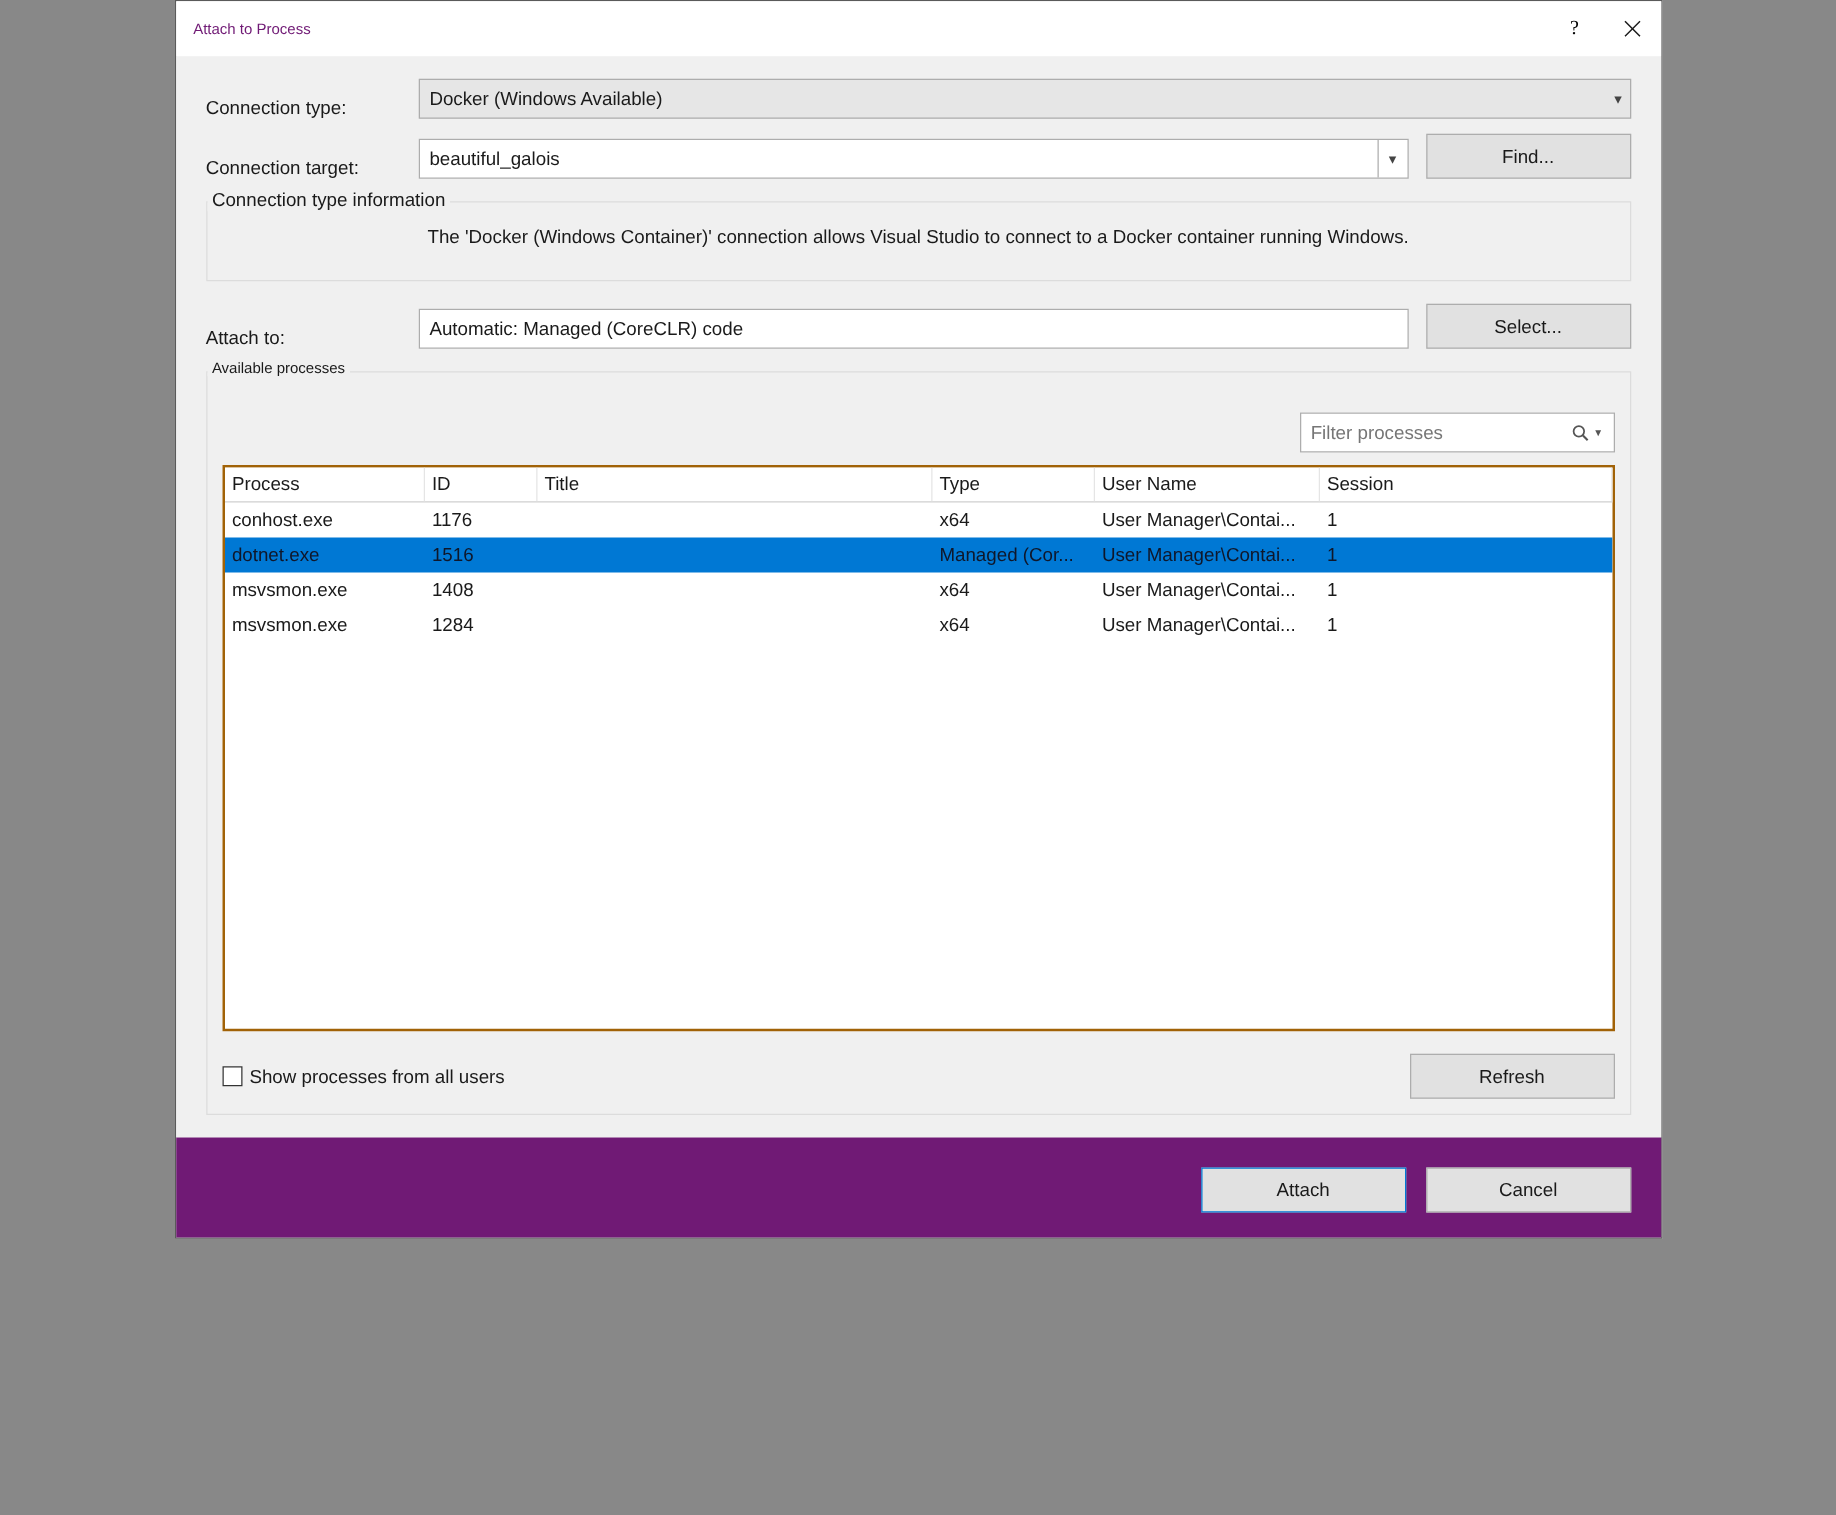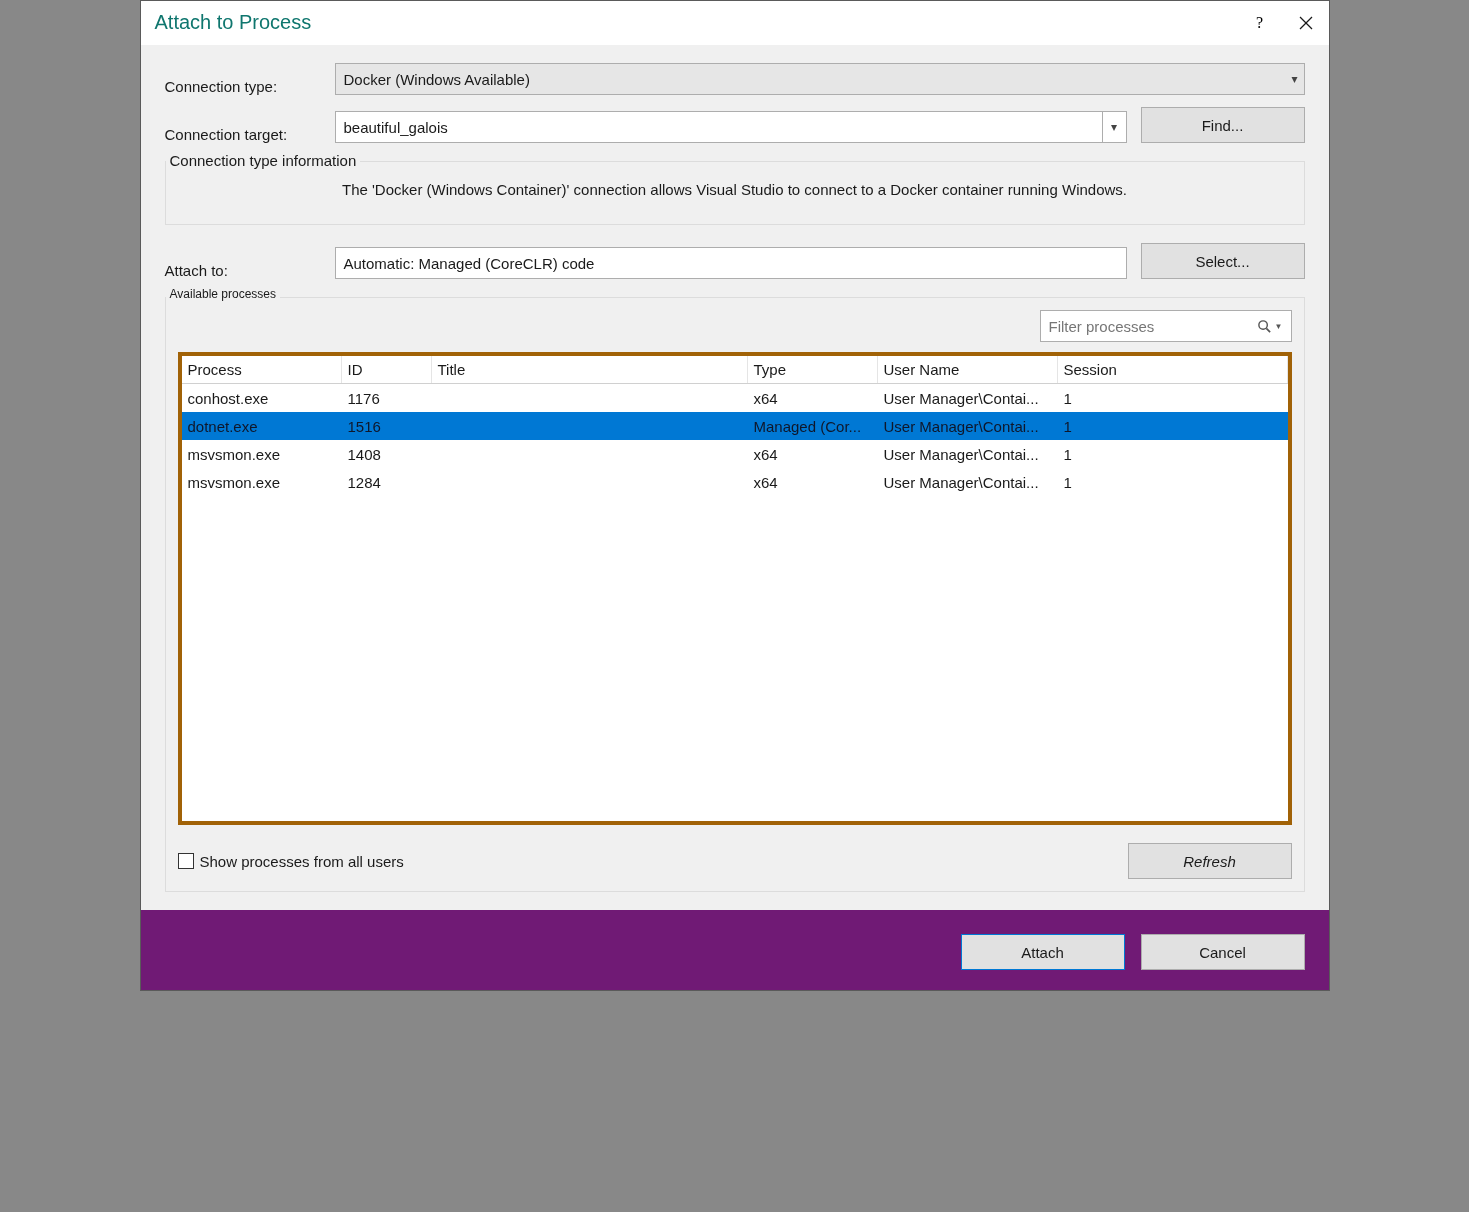--- a/index.html
+++ b/index.html
@@ -17,21 +17,21 @@
   }
 
   .titlebar {
     height: 44px;
     background: #fff;
     display: flex;
     align-items: center;
     padding-left: 14px;
     border-bottom: 1px solid transparent;
   }
-  .titlebar .title { font-size: 20px; color: #0f766e; }
+  .titlebar .title { font-size: 12px; color: #701a75; }
   .titlebar .spacer { flex: 1; }
   .titlebar .help, .titlebar .close {
     width: 46px; height: 44px;
     display: flex; align-items: center; justify-content: center;
     color: #000; font-size: 16px;
   }
   .titlebar .help { font-family: Georgia, serif; }
   .titlebar .close svg { width: 14px; height: 14px; }
 
   .body {
@@ -146,21 +146,21 @@
     top: -11px; left: 0;
     background: #f0f0f0;
     padding: 0 4px;
     font-size: 12px;
   }
 
   .filter-row {
     display: flex;
     justify-content: flex-end;
     margin-bottom: 10px;
-    margin-top: 0;
+    margin-top: 20px;
   }
   .filter-box {
     width: 252px;
     height: 32px;
     background: #fff;
     border: 1px solid #adadad;
     display: flex;
     align-items: center;
     padding: 0 8px;
     position: relative;
@@ -175,21 +175,21 @@
   }
   .filter-box .mag svg { width: 15px; height:15px; }
   .filter-box .mag .dd {
     font-size: 8px;
     margin-left: 3px;
   }
 
   .table-wrap {
     flex: 1;
     background: #fff;
-    border: 4px solid #a16207;
+    border: 2px solid #a16207;
     overflow: hidden;
     display: flex;
     flex-direction: column;
   }
   .table-head, .table-row {
     display: flex;
     align-items: center;
     height: 28px;
     font-size: 15px;
   }
@@ -227,21 +227,21 @@
     margin-top: 18px;
   }
   .chk {
     width: 16px; height: 16px;
     border: 1px solid #333;
     background: #fff;
     margin-right: 6px;
     display: inline-block;
   }
   .bottom-row .spacer { flex: 1; }
-  .bottom-row .flat-btn { width: 164px; height: 36px; font-style: italic; }
+  .bottom-row .flat-btn { width: 164px; height: 36px; }
 
   .footer {
     display: flex;
     justify-content: flex-end;
     padding: 24px 24px 20px 24px;
     background: #701a75;
     gap: 16px;
   }
   .footer .flat-btn { width: 164px; height: 36px; }
 </style>

